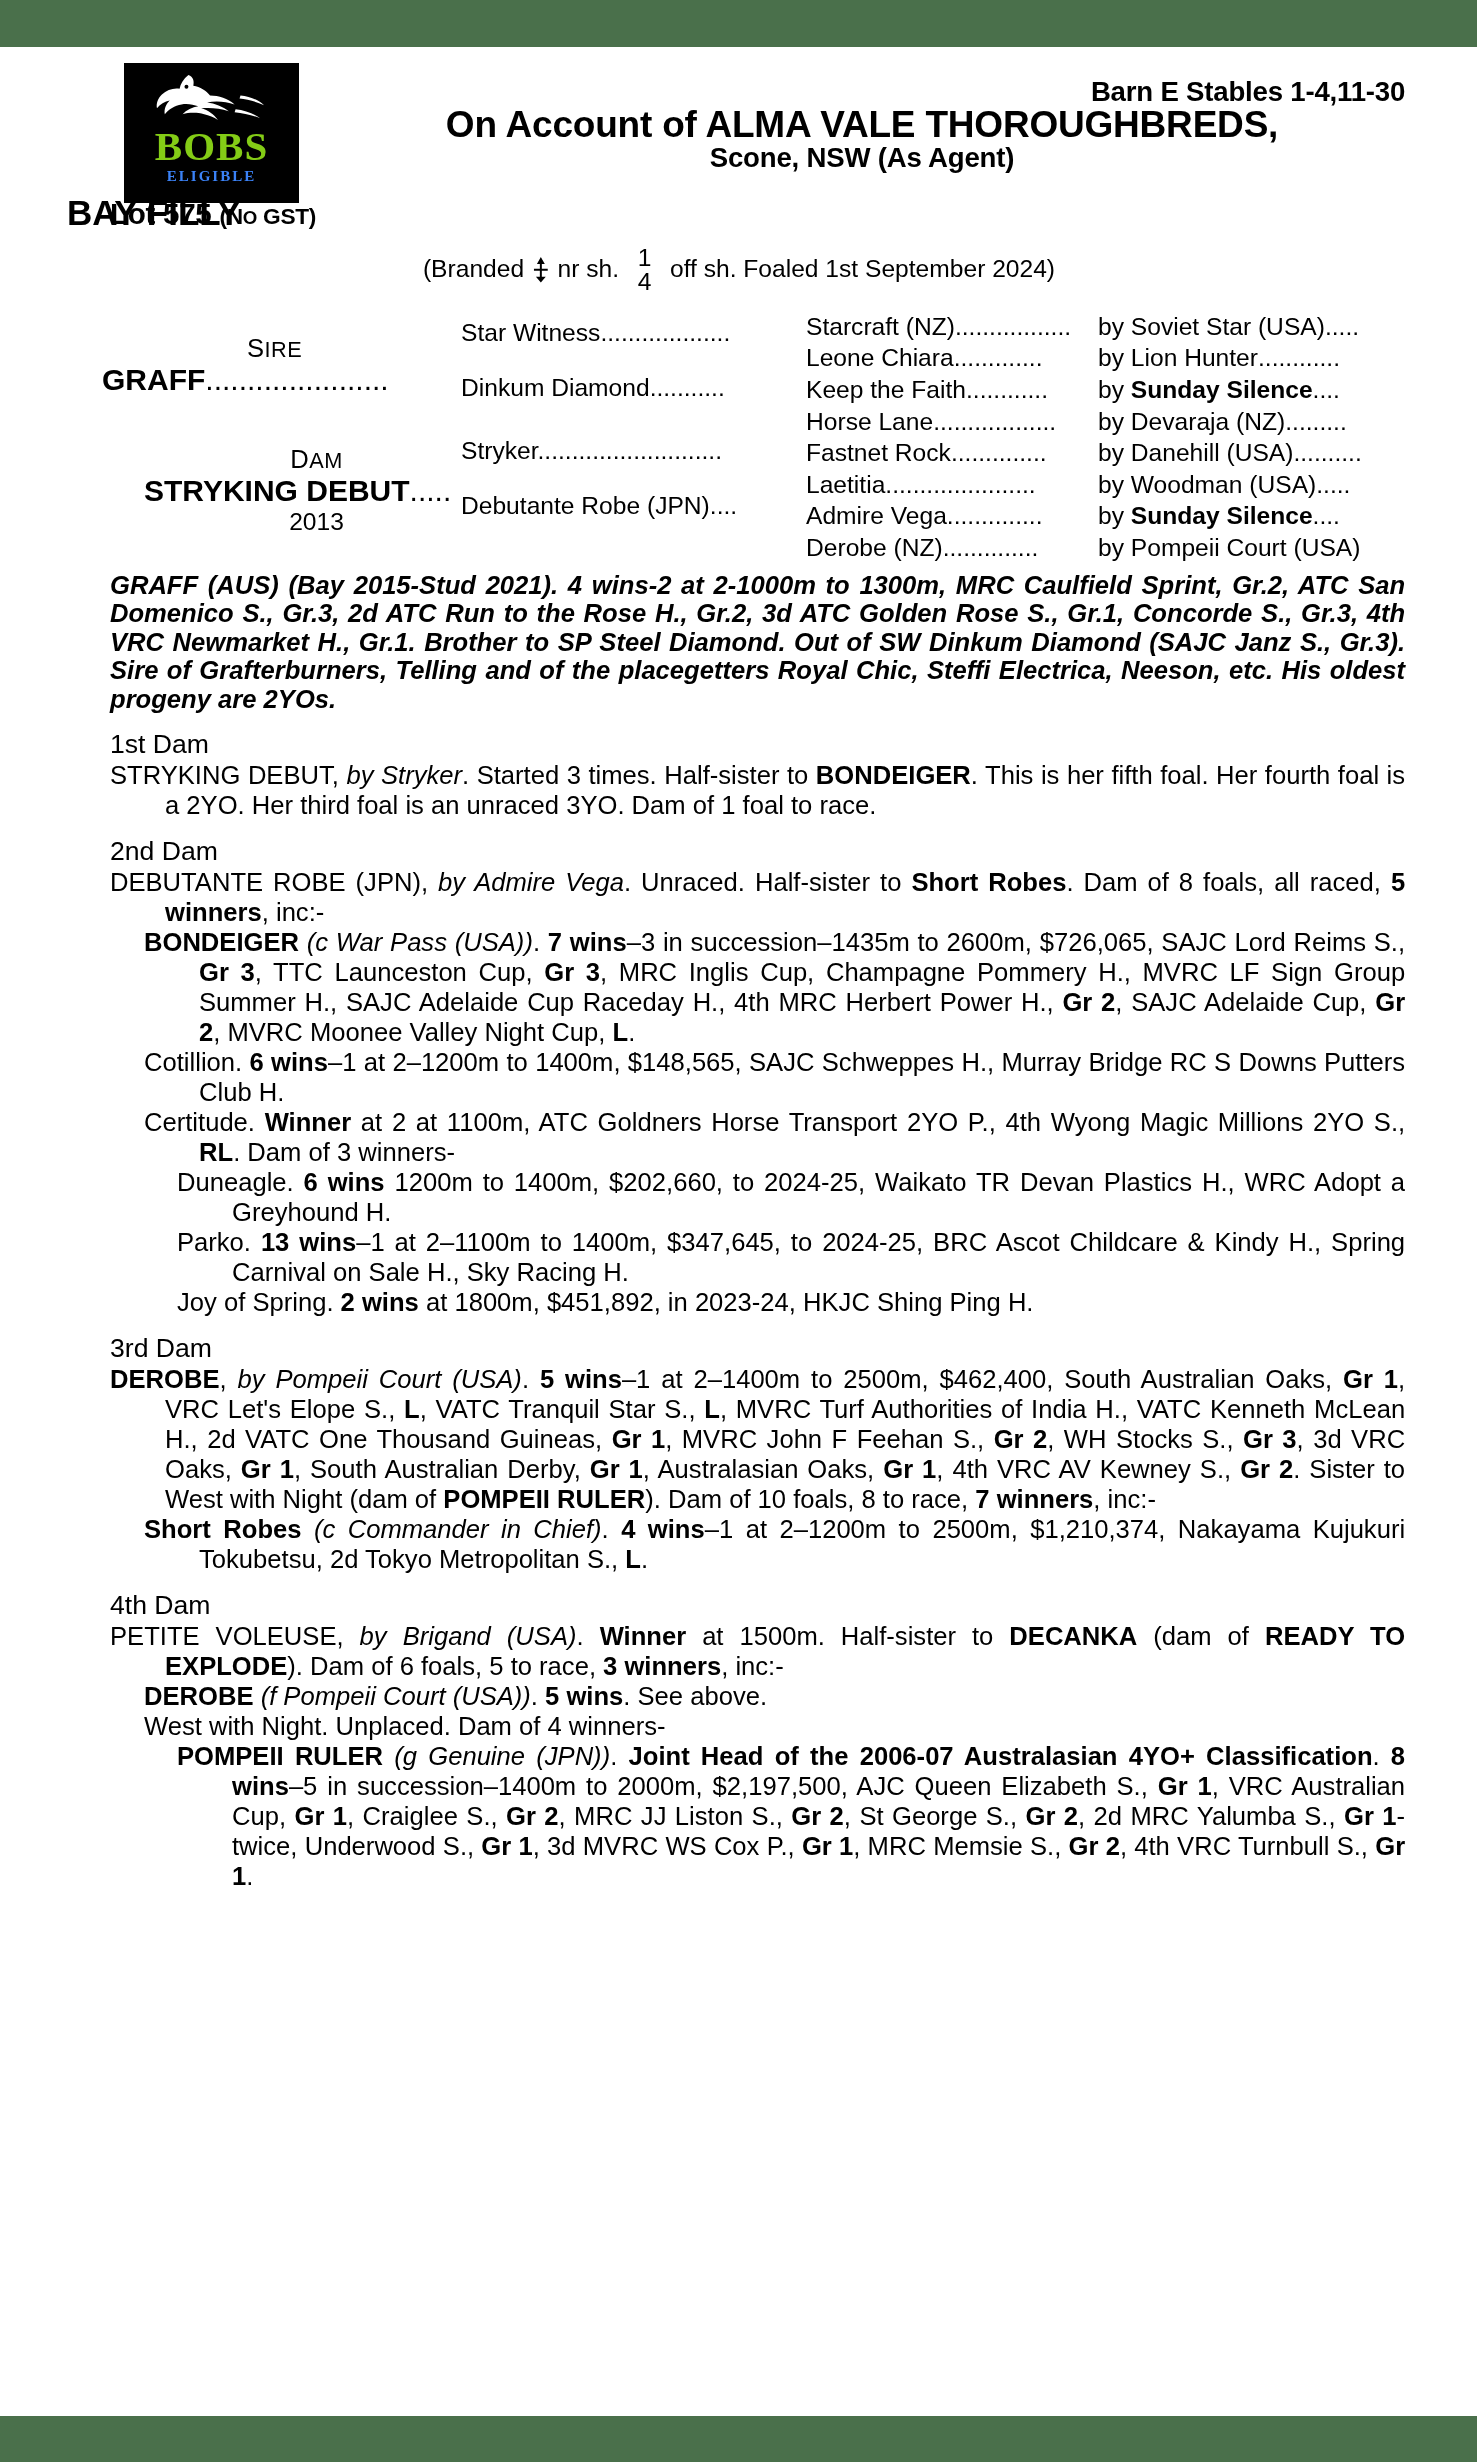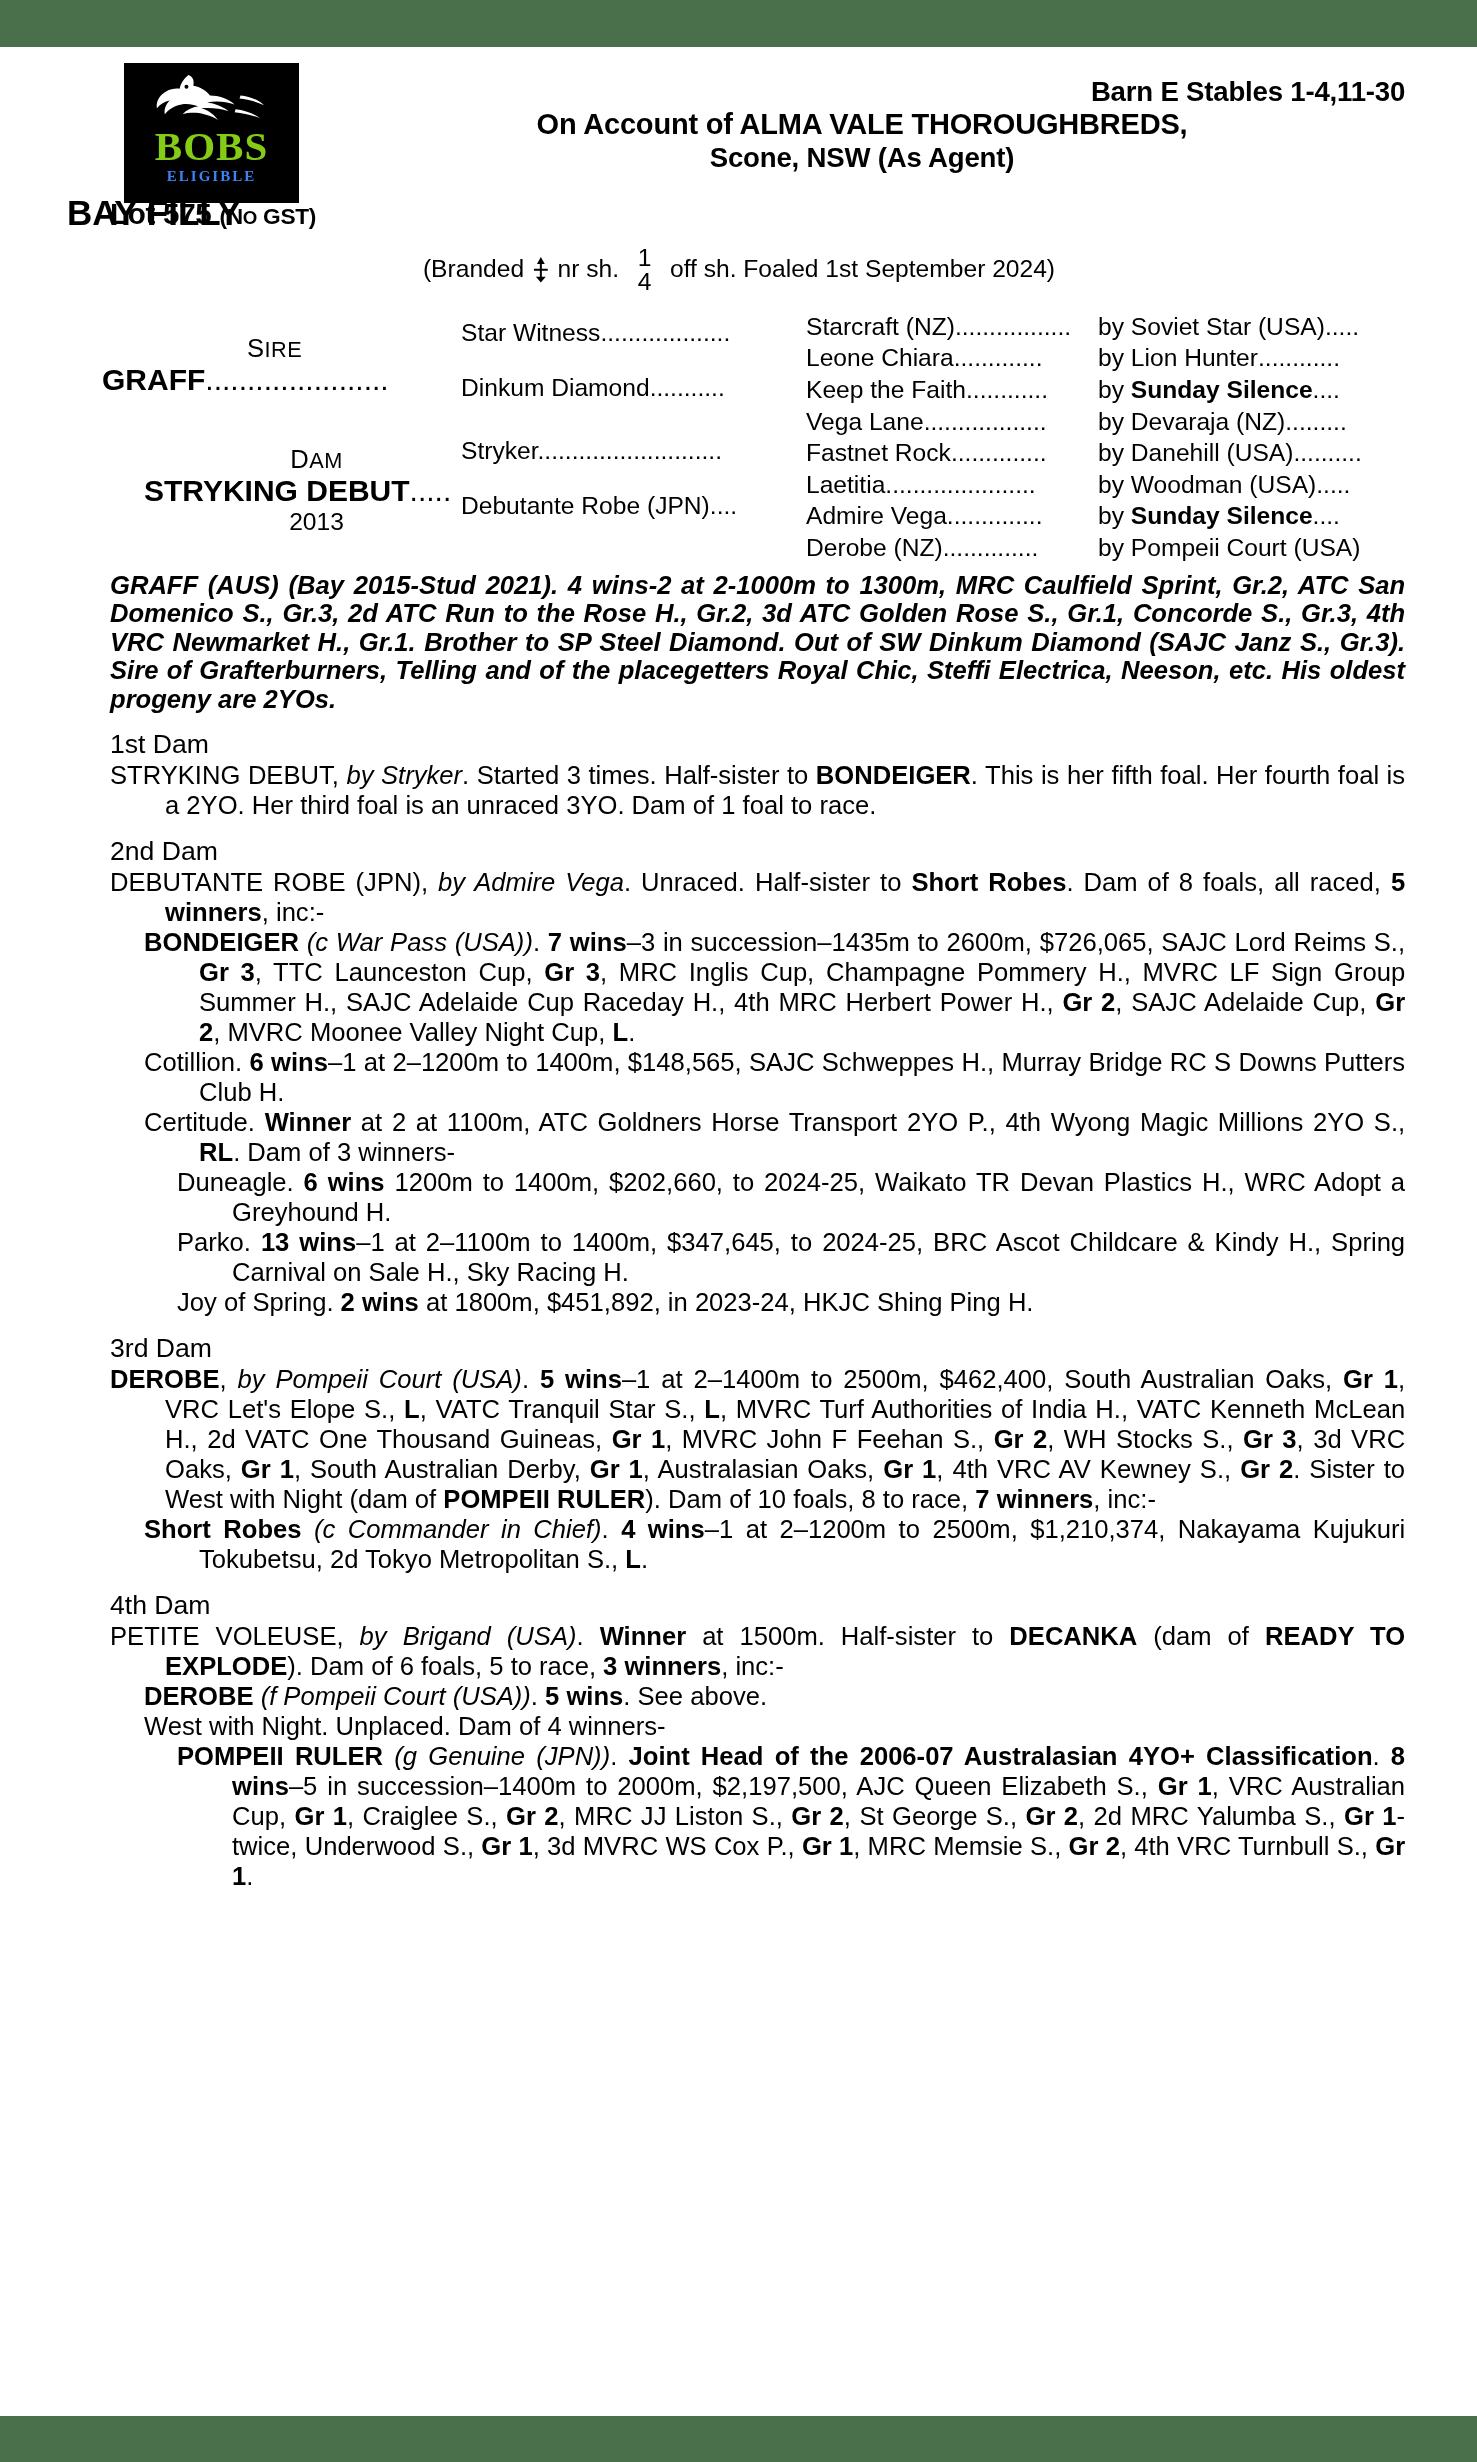--- a/index.html
+++ b/index.html
@@ -81,21 +81,21 @@
   }
   .barn-line {
     text-align: right;
     font-size: 27.6px;
     font-weight: 700;
     letter-spacing: -0.2px;
     line-height: 33px;
     padding-right: 5.9px;
   }
   .account-line {
-    font-size: 29px;
+    font-size: 37px;
     font-weight: 700;
     line-height: 33px;
     letter-spacing: -0.2px;
   }
   .scone-line {
     text-align: center;
     font-size: 27.6px;
     font-weight: 700;
     line-height: 33px;
     letter-spacing: -0.2px;
@@ -322,21 +322,21 @@
       <div class="g2-1"><span>Star Witness</span><span class="dots">...................</span></div>
       <div class="g2-2"><span>Dinkum Diamond</span><span class="dots">...........</span></div>
       <div class="g2-3"><span>Stryker</span><span class="dots">...........................</span></div>
       <div class="g2-4"><span>Debutante Robe (JPN)</span><span class="dots">....</span></div>
     </div>
 
     <div class="ped-col3">
       <div class="g3" style="top:0px"><span class="nm"><span>Starcraft (NZ)</span><span class="dots">.................</span></span><span class="by">by Soviet Star (USA)</span><span class="dots">.....</span></div>
       <div class="g3" style="top:31.5px"><span class="nm"><span>Leone Chiara</span><span class="dots">.............</span></span><span class="by">by Lion Hunter</span><span class="dots">............</span></div>
       <div class="g3" style="top:63px"><span class="nm"><span>Keep the Faith</span><span class="dots">............</span></span><span class="by"><span>by </span><b>Sunday Silence</b></span><span class="dots">....</span></div>
-      <div class="g3" style="top:95px"><span class="nm"><span>Vega Lane</span><span class="dots">..................</span></span><span class="by">by Devaraja (NZ)</span><span class="dots">.........</span></div>
+      <div class="g3" style="top:95px"><span class="nm"><span>Horse Lane</span><span class="dots">..................</span></span><span class="by">by Devaraja (NZ)</span><span class="dots">.........</span></div>
       <div class="g3" style="top:126px"><span class="nm"><span>Fastnet Rock</span><span class="dots">..............</span></span><span class="by">by Danehill (USA)</span><span class="dots">..........</span></div>
       <div class="g3" style="top:158px"><span class="nm"><span>Laetitia</span><span class="dots">......................</span></span><span class="by">by Woodman (USA)</span><span class="dots">.....</span></div>
       <div class="g3" style="top:189px"><span class="nm"><span>Admire Vega</span><span class="dots">..............</span></span><span class="by"><span>by </span><b>Sunday Silence</b></span><span class="dots">....</span></div>
       <div class="g3" style="top:221px"><span class="nm"><span>Derobe (NZ)</span><span class="dots">..............</span></span><span class="by">by Pompeii Court (USA)</span><span class="dots"></span></div>
     </div>
   </div>
 
   <div class="sire-para">GRAFF (AUS) (Bay 2015-Stud 2021). 4 wins-2 at 2-1000m to 1300m, MRC Caulfield Sprint, Gr.2, ATC San Domenico S., Gr.3, 2d ATC Run to the Rose H., Gr.2, 3d ATC Golden Rose S., Gr.1, Concorde S., Gr.3, 4th VRC Newmarket H., Gr.1. Brother to SP Steel Diamond. Out of SW Dinkum Diamond (SAJC Janz S., Gr.3). Sire of Grafterburners, Telling and of the placegetters Royal Chic, Steffi Electrica, Neeson, etc. His oldest progeny are 2YOs.</div>
 
   <div class="dam-head">1st Dam</div>

